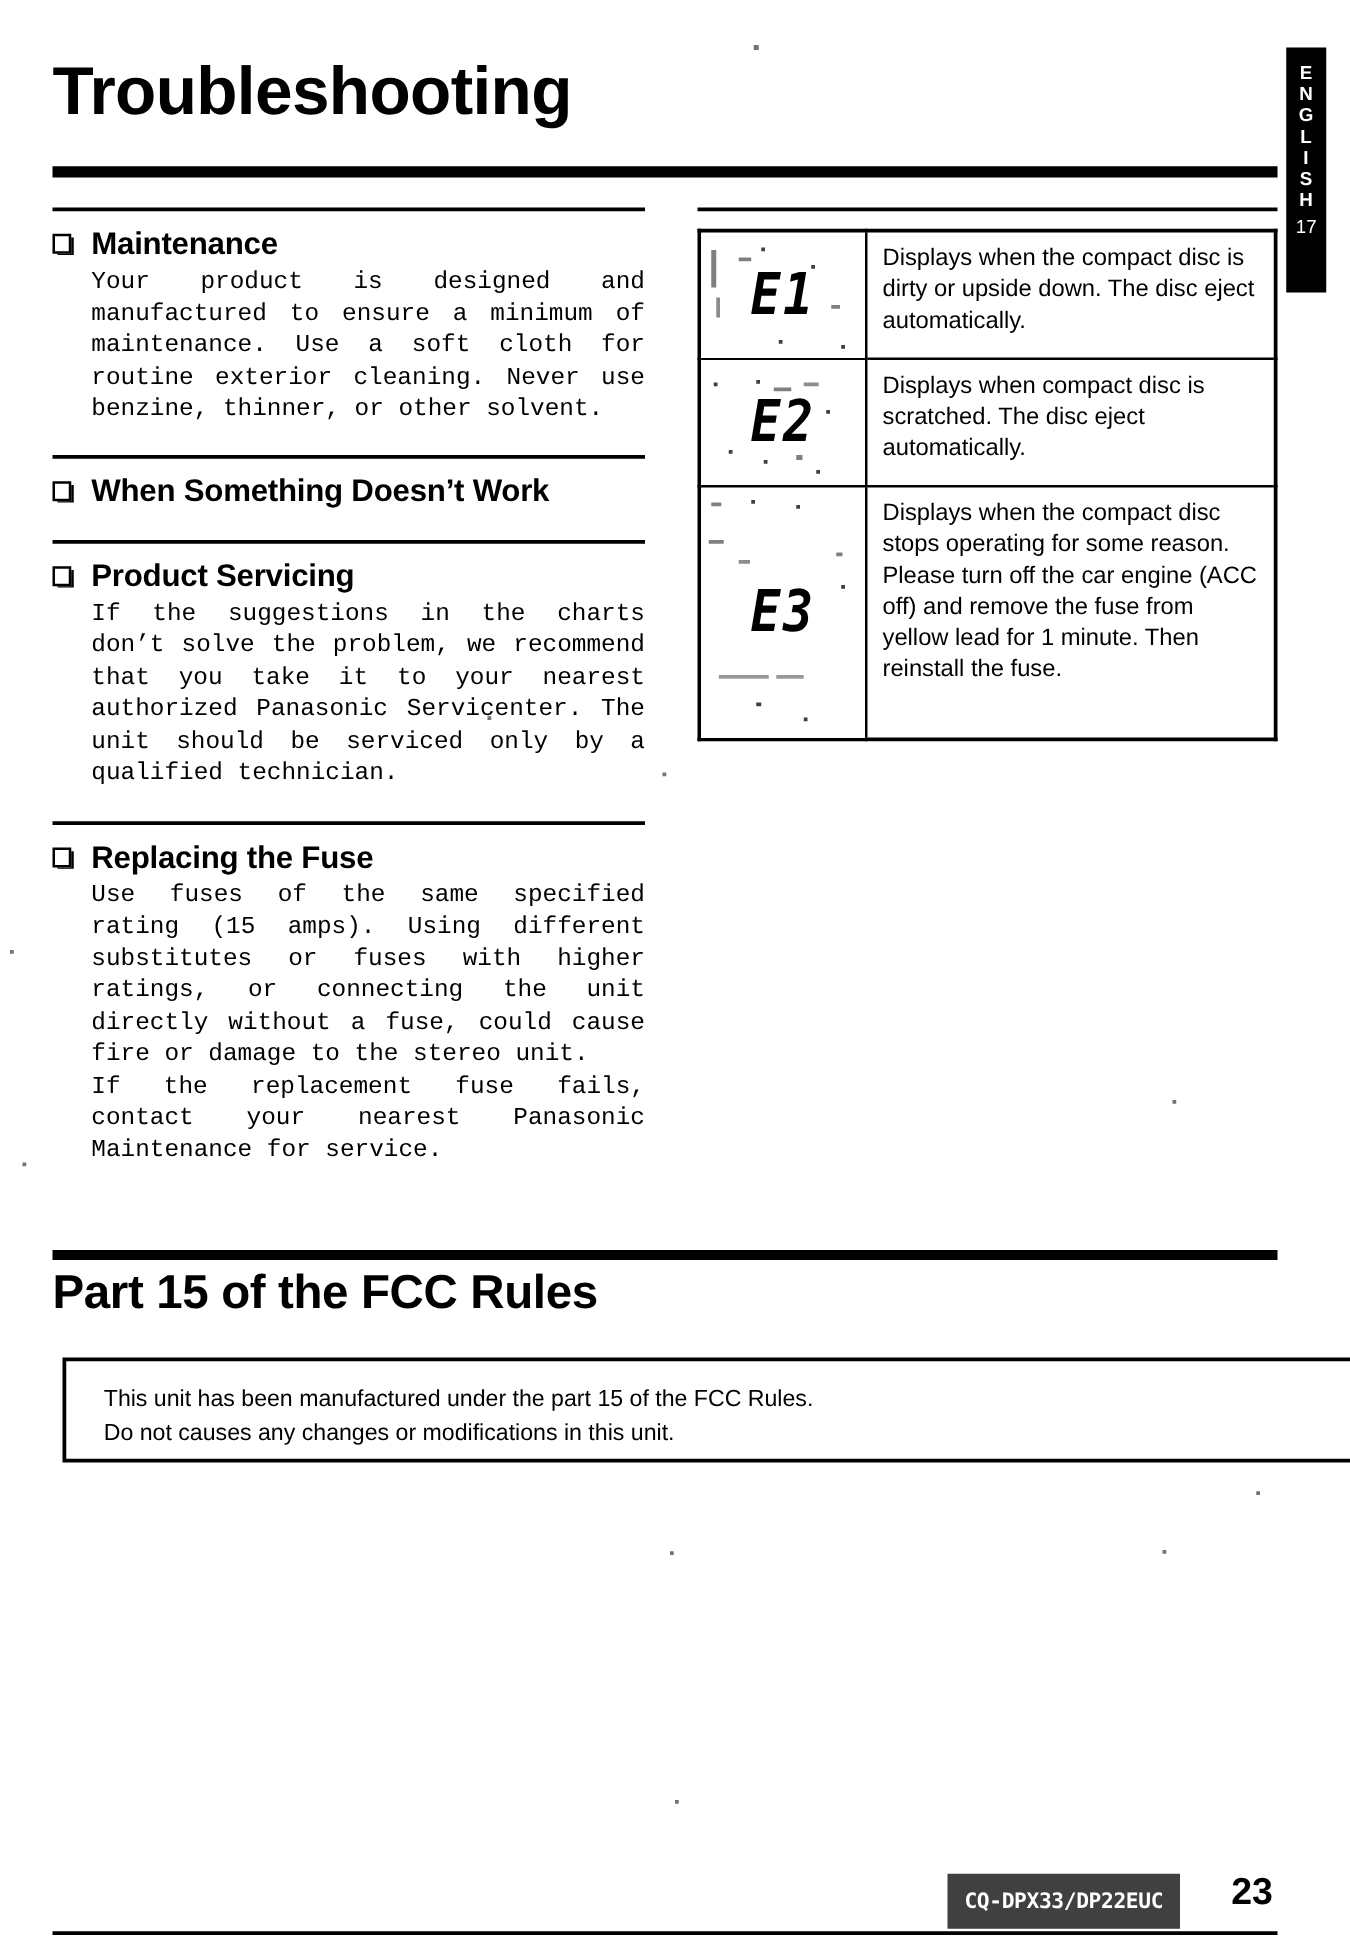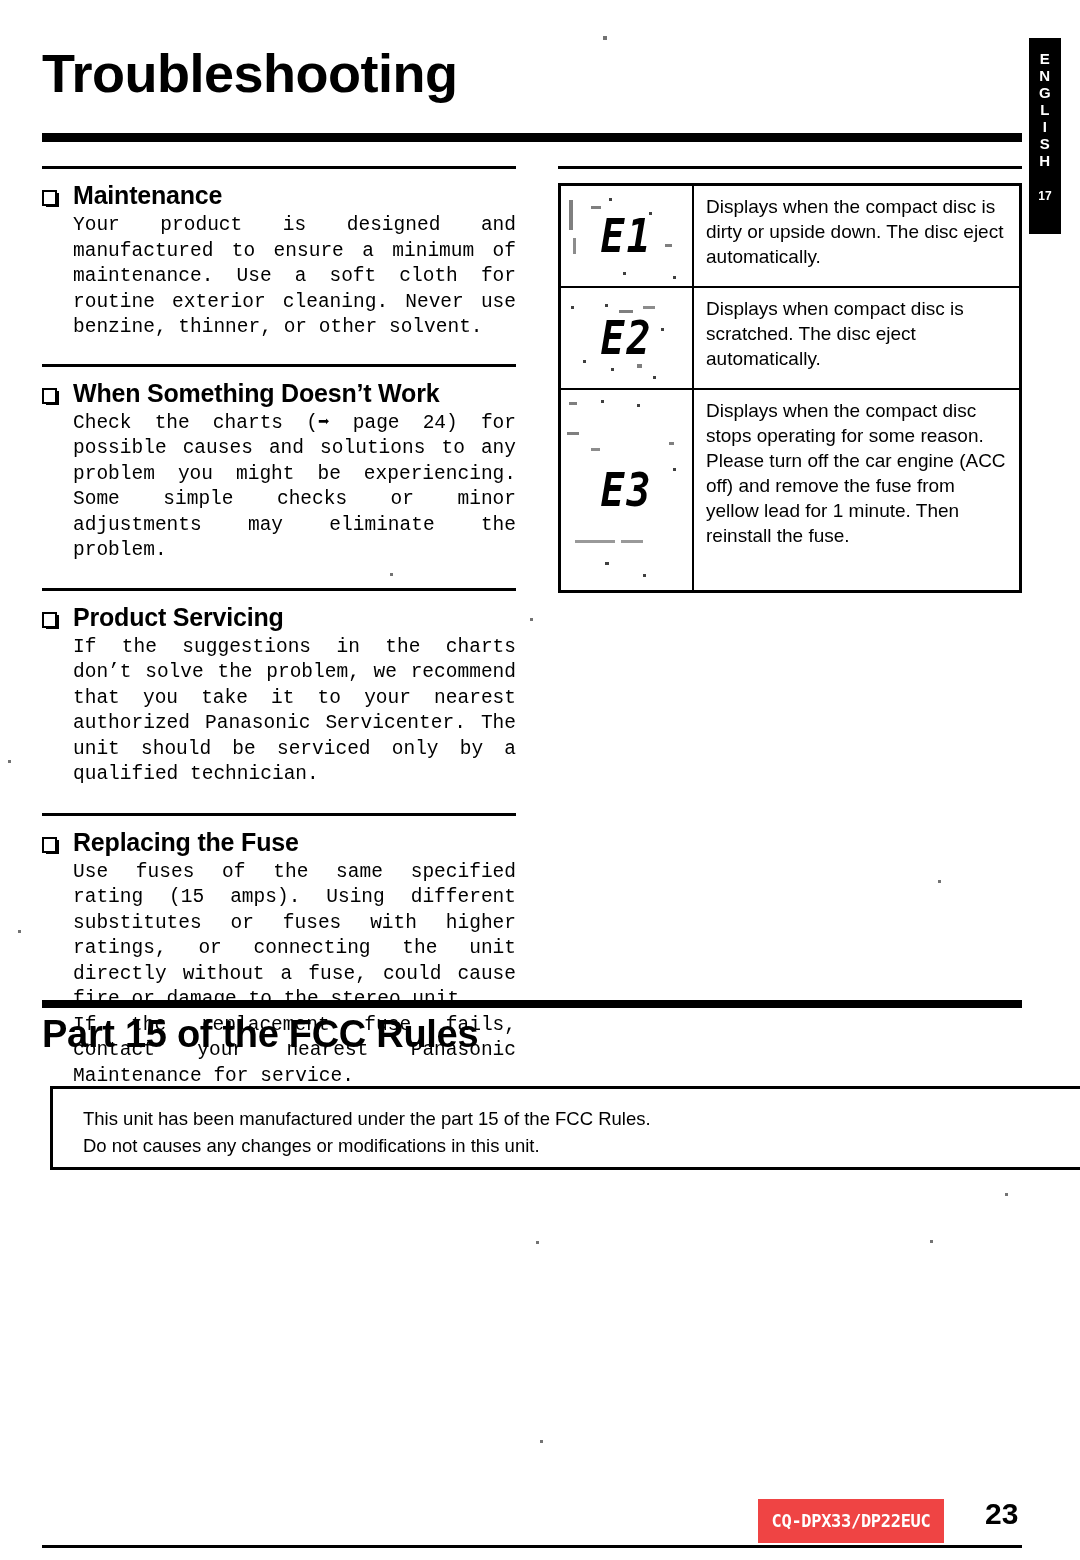--- a/index.html
+++ b/index.html
@@ -60,23 +60,23 @@
     padding-top: 12px;
     box-sizing: border-box;
   }
   #side-tab .letter {
     font-size: 15px;
     font-weight: bold;
     line-height: 17px;
     letter-spacing: 0.5px;
   }
   #side-tab .tabnum {
-    font-size: 12px;
-    font-weight: bold;
-    margin-top: 20px;
+    font-size: 15px;
+    font-weight: normal;
+    margin-top: 4px;
   }
 
   
   .col {
     position: absolute;
     top: 166px;
   }
   .col-left  { left: 42px;  width: 474px; }
   .col-right { left: 558px; width: 464px; }
 
@@ -84,21 +84,21 @@
 
   .sec-rule {
     width: 100%;
     height: 3px;
     background: #000;
     margin: 0 0 11px 0;
   }
 
   .sec-head {
     display: flex;
-    align-items: center;
+    align-items: flex-start;
     margin: 0 0 3px 0;
   }
   .sq {
     position: relative;
     width: 17px;
     height: 17px;
     flex: 0 0 17px;
     margin-top: 7px;
     margin-right: 14px;
   }
@@ -228,21 +228,21 @@
     width: 980px;
     height: 3px;
     background: #000;
   }
   #footer-model {
     position: absolute;
     left: 758px;
     top: 1499px;
     width: 186px;
     height: 44px;
-    background: #ef4444;
+    background: #404040;
     color: #fff;
     display: flex;
     align-items: center;
     justify-content: center;
     font-family: "DejaVu Sans Mono", monospace;
     font-size: 17px;
     font-weight: bold;
     letter-spacing: -0.3px;
   }
   #page-number {
@@ -292,23 +292,20 @@
       <div class="body-text">
         <p>Your product is designed and manufactured to ensure a minimum of maintenance. Use a soft cloth for routine exterior cleaning. Never use benzine, thinner, or other solvent.</p>
       </div>
     </div>
 
     <div class="section" style="margin-top:23px;">
       <div class="sec-rule"></div>
       <div class="sec-head">
         <span class="sq"></span>
         <span class="sec-title" style="max-width:400px;">When Something Doesn’t Work</span>
-      </div>
-      <div class="body-text">
-        <p>Check the charts (➡ page 24) for possible causes and solutions to any problem you might be experiencing. Some simple checks or minor adjustments may eliminate the problem.</p>
       </div>
     </div>
 
     <div class="section" style="margin-top:24px;">
       <div class="sec-rule"></div>
       <div class="sec-head">
         <span class="sq"></span>
         <span class="sec-title">Product Servicing</span>
       </div>
       <div class="body-text">

